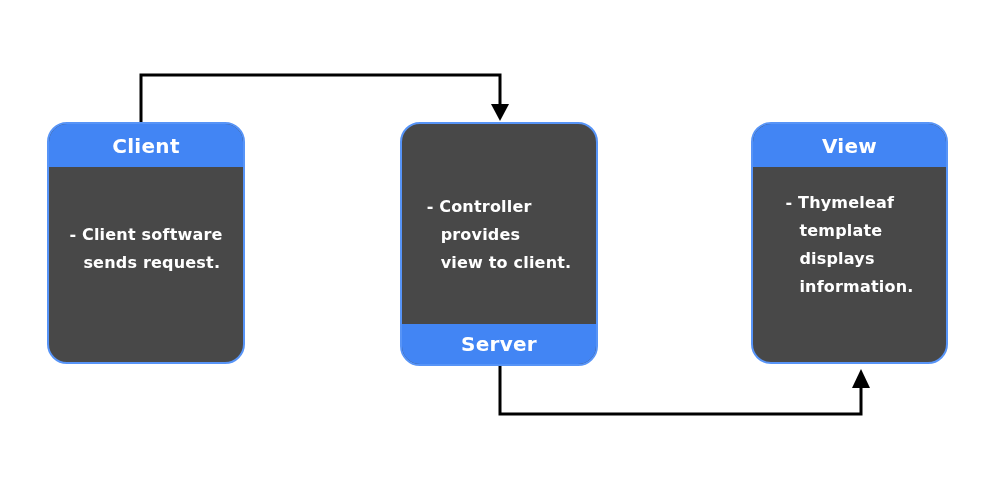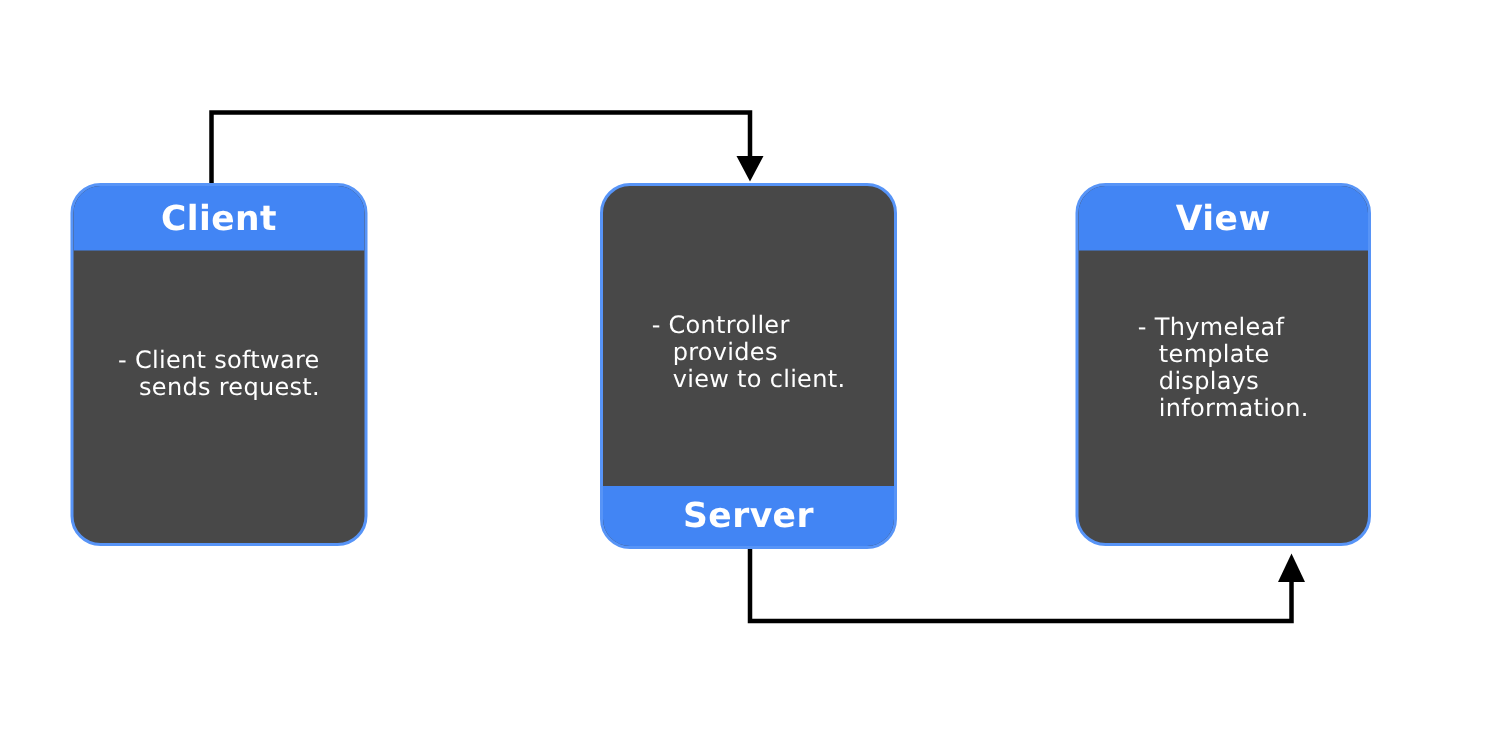--- a/index.html
+++ b/index.html
@@ -37,45 +37,45 @@
     background: #4285f4;
     display: flex;
     align-items: center;
     justify-content: center;
   }
   .bar-top    { height: 43px; }
   .bar-bottom { height: 40px; }
   .node-title {
     color: #ffffff;
     font-weight: bold;
-    font-size: 23px;
+    font-size: 20px;
     letter-spacing: 0.3px;
   }
   .node-body {
     flex: 1 1 auto;
     display: flex;
     align-items: center;
     justify-content: center;
     box-sizing: border-box;
   }
   .node-note {
     color: #ffffff;
-    font-weight: normal;
+    font-weight: bold;
     font-size: 16px;
-    line-height: 18px;
+    line-height: 28px;
     letter-spacing: 0.2px;
     white-space: pre-line;
     text-align: left;
     padding-left: 14px;
     text-indent: -14px;
   }
   
   #node-client { left: 47px;  top: 122px; width: 198px; height: 242px; }
   #node-server { left: 400px; top: 122px; width: 198px; height: 244px; }
-  #node-view   { left: 717px; top: 122px; width: 197px; height: 242px; justify-content: flex-end; }
+  #node-view   { left: 751px; top: 122px; width: 197px; height: 242px; justify-content: flex-end; }
   #node-client .node-body { padding-bottom: 32px; }
   #node-server .node-body { padding-top: 22px; }
   #node-view   .node-body { padding-bottom: 40px; }
 </style>
 </head>
 <body>
 
 <div class="canvas">
 
   <svg class="arrows-layer" viewBox="0 0 1000 500" xmlns="http://www.w3.org/2000/svg">

